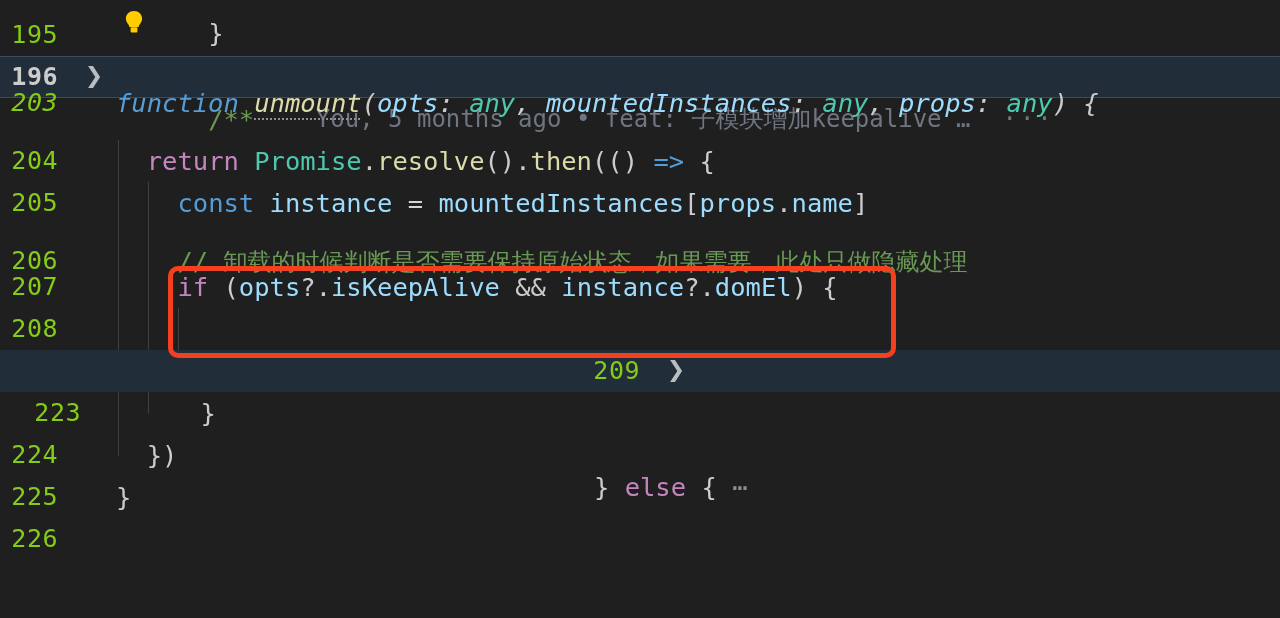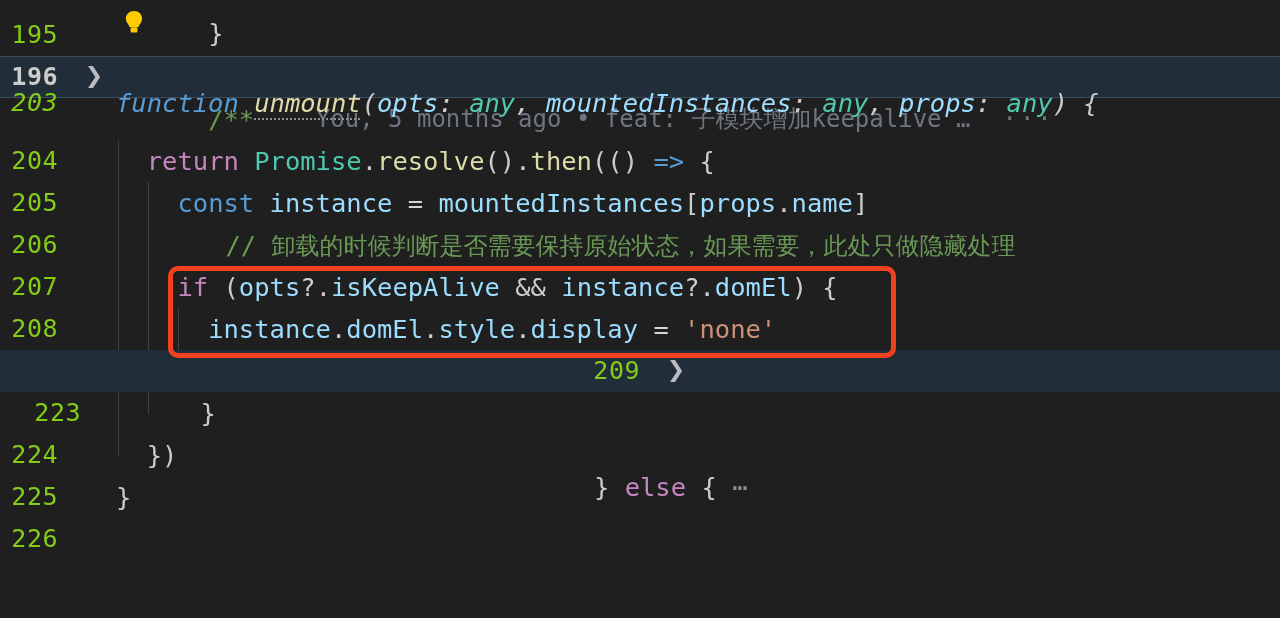--- a/index.html
+++ b/index.html
@@ -213,39 +213,38 @@
     <div class="code"><span>  </span><span class="kw">return</span><span> </span><span class="cls">Promise</span><span class="punc">.</span><span class="fn">resolve</span><span class="punc">().</span><span class="fn">then</span><span class="punc">(() </span><span class="kw2">=&gt;</span><span class="punc"> {</span></div>
   </div>
 
   <div class="row" style="top:182px;">
     <div class="gutter">
       <div class="lnum">205</div>
     </div>
     <div class="code"><span>    </span><span class="kw2">const</span><span> </span><span class="var">instance</span><span class="op"> = </span><span class="var">mountedInstances</span><span class="punc">[</span><span class="var">props</span><span class="punc">.</span><span class="var">name</span><span class="punc">]</span></div>
   </div>
 
-  <div class="row" style="top:224px;gap:48px;">
+  <div class="row" style="top:240px;">
     <div class="gutter">
       <div class="lnum">206</div>
     </div>
     <div class="code"><span>    </span><span class="cmt">// </span><span class="cmt cjk-cmt">卸载的时候判断是否需要保持原始状态，如果需要，此处只做隐藏处理</span></div>
   </div>
 
   <div class="row" style="top:266px;">
     <div class="gutter">
       <div class="lnum">207</div>
     </div>
     <div class="code"><span>    </span><span class="kw">if</span><span class="punc"> (</span><span class="var">opts</span><span class="punc">?.</span><span class="var">isKeepAlive</span><span class="punc"> &amp;&amp; </span><span class="var">instance</span><span class="punc">?.</span><span class="var">domEl</span><span class="punc">)</span><span class="punc"> {</span></div>
   </div>
 
   <div class="row" style="top:308px;">
     <div class="gutter">
       <div class="lnum">208</div>
     </div>
-    <div class="code"><span>      </span><span class="var">instance</span><span class="punc">.</span><span class="var">domEl</span><span class="punc">.</span><span class="var">style</span><span class="punc">.</span><span class="var">display</span><span class="op"> = </span><span class="str">'none'</span></div>
   </div>
 
   <div class="row sel" style="top:350px;">
     <div class="gutter">
       <div class="lnum">209</div>
       <div class="fold">❯</div>
     </div>
     <div class="code"><span>    </span><span class="punc">} </span><span class="kw">else</span><span class="punc"> {</span><span class="dots"> ⋯</span></div>
   </div>
 

